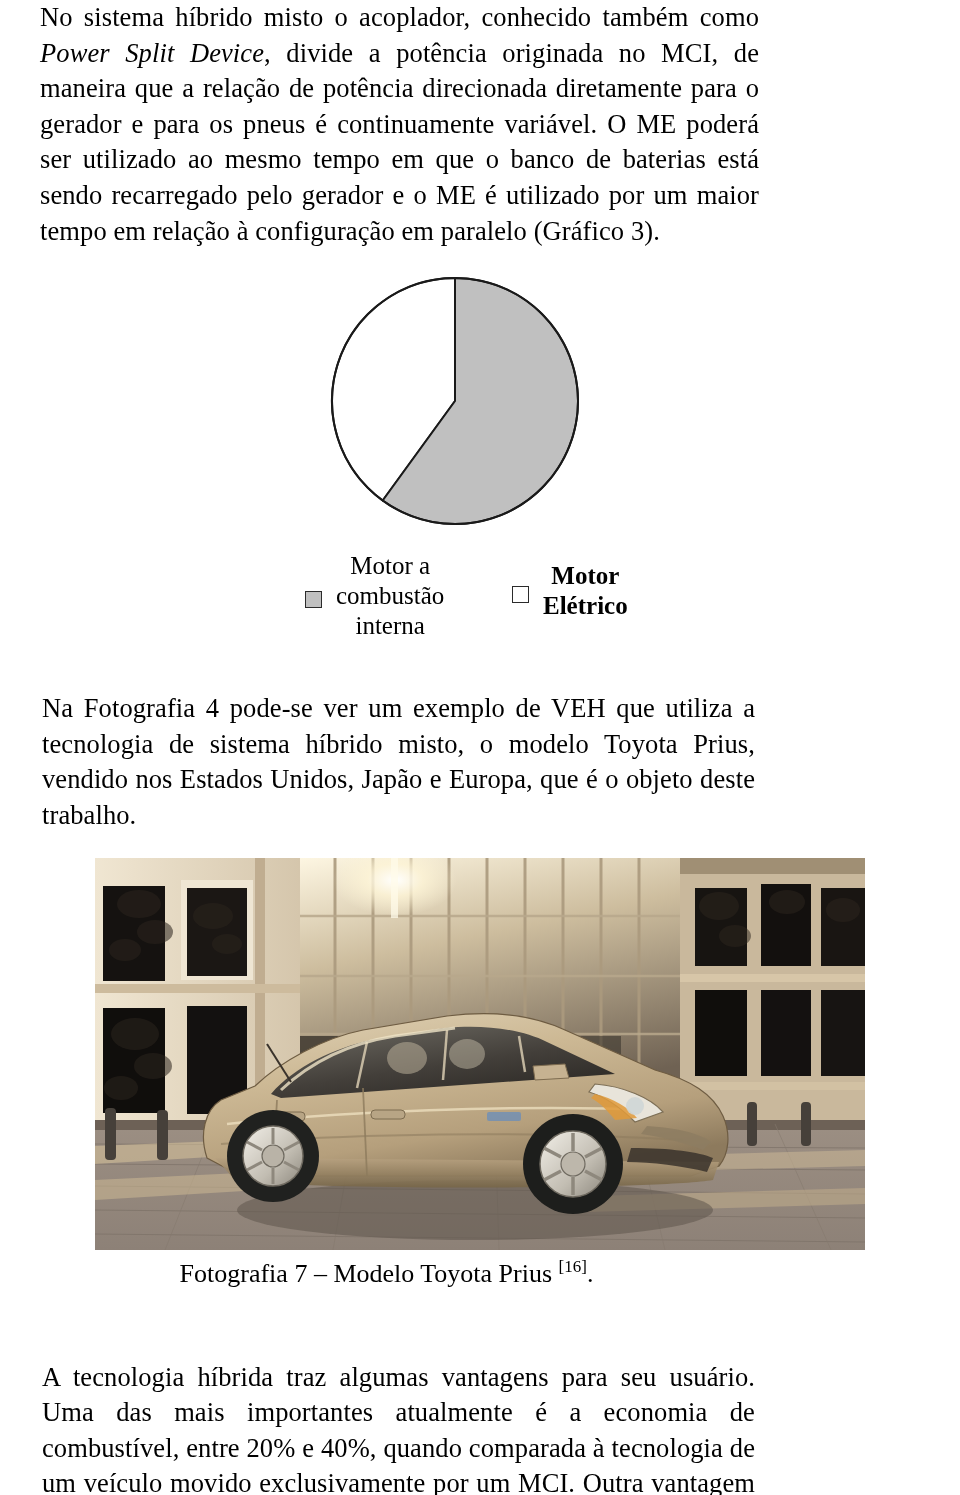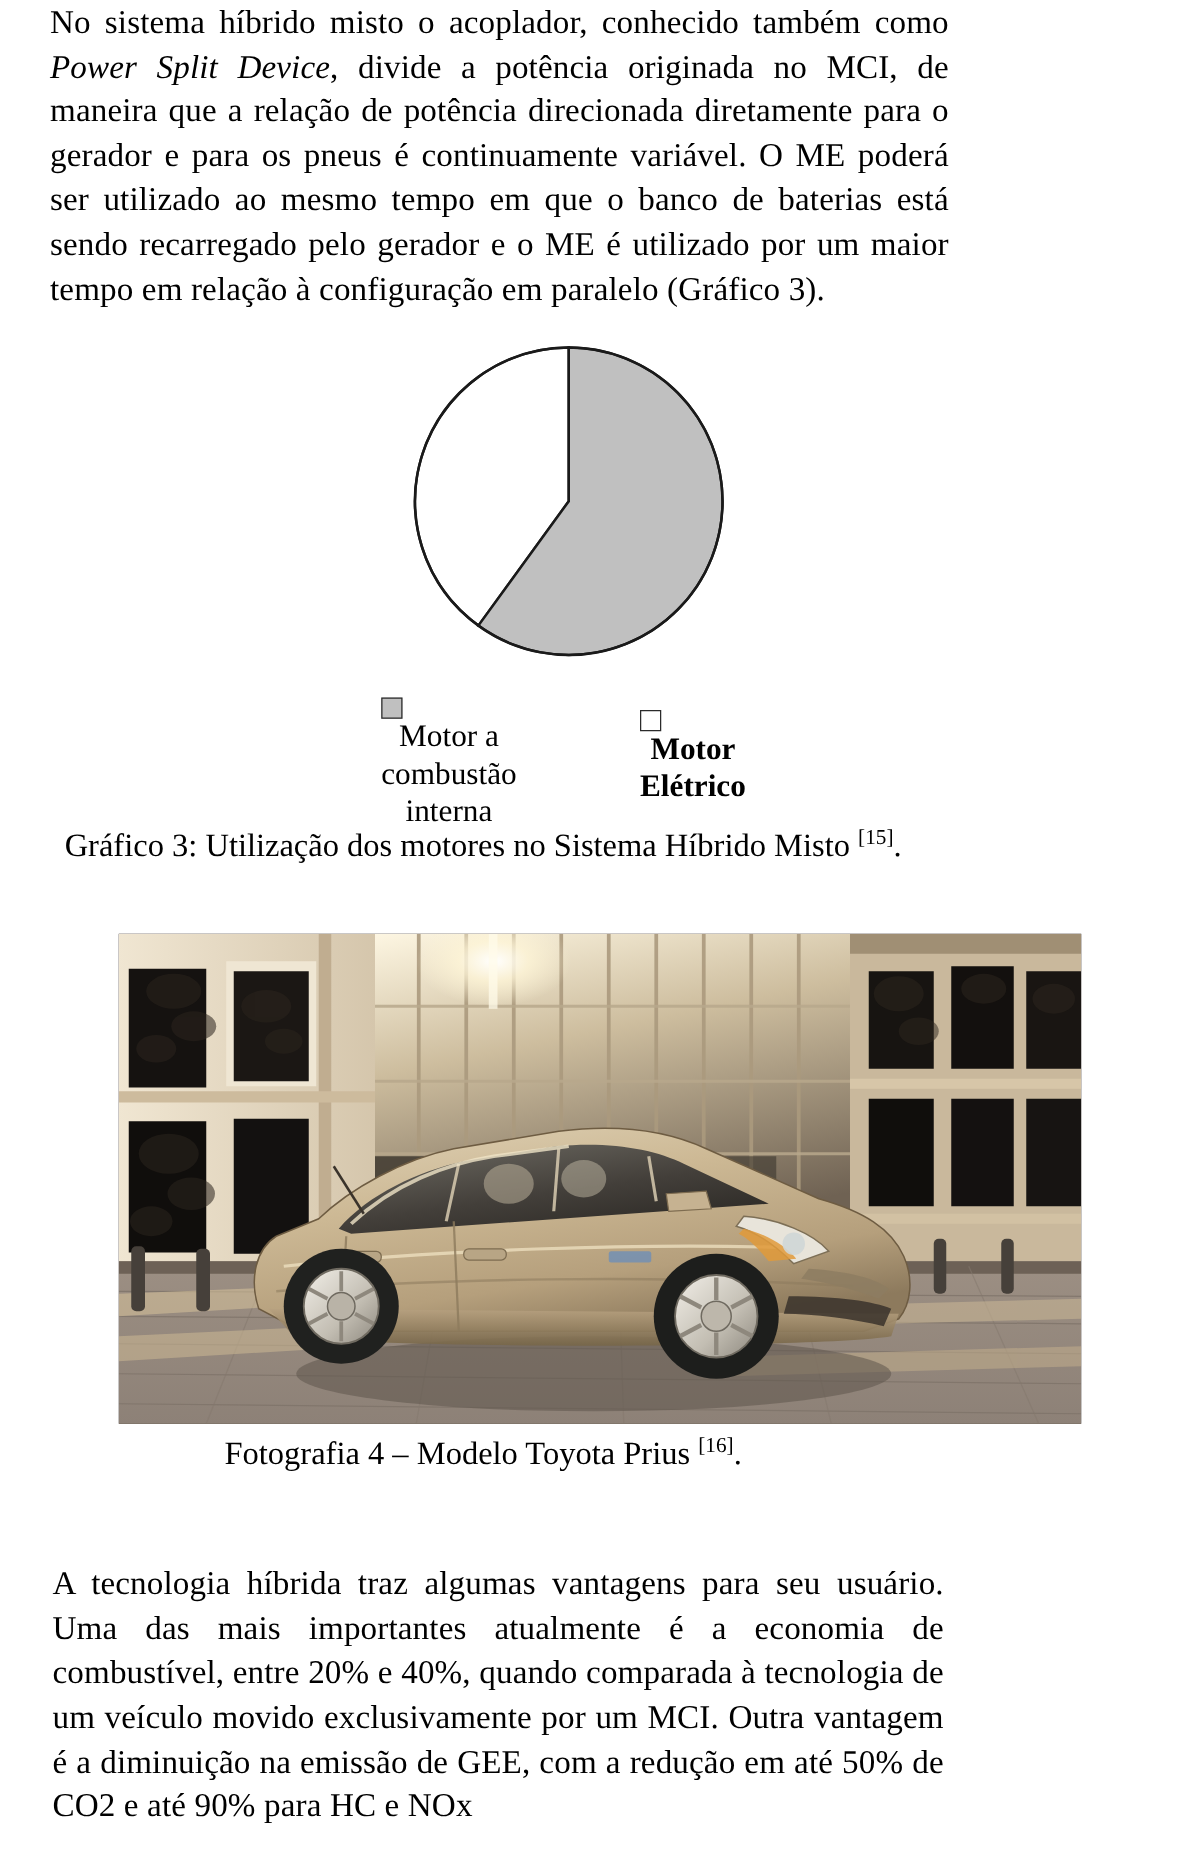--- a/index.html
+++ b/index.html
@@ -73,22 +73,21 @@
   .legend {
     position: absolute;
     left: 0;
     top: 285px;
     width: 960px;
     height: 105px;
   }
   .legend-item {
     position: absolute;
     display: flex;
-    align-items: flex-start;
-    flex-direction: column;
+    align-items: center;
   }
   .legend-item.ice { left: 305px; top: 5px; }
   .legend-item.em  { left: 512px; top: 15px; font-weight: bold; }
 
   .swatch {
     width: 17px;
     height: 17px;
     border: 1.5px solid #2b2b2b;
     margin-top: 7px;
     margin-right: 14px;
@@ -168,24 +167,24 @@
 interna</span>
       </div>
       <div class="legend-item em">
         <span class="swatch white"></span>
         <span class="legend-label">Motor
 Elétrico</span>
       </div>
     </div>
   </div>
 
-  <p class="caption"><span>Gráfico 3: Utilização dos motores no Sistema Híbrido Misto </span><span class="sup">[15]</span><span>.</span></p>
 
   <div class="spacer-30"></div>
 
+  <p class="para">Na Fotografia 4 pode-se ver um exemplo de VEH que utiliza a tecnologia de sistema híbrido misto, o modelo Toyota Prius, vendido nos Estados Unidos, Japão e Europa, que é o objeto deste trabalho.</p>
 
   <div class="spacer-24"></div>
 
   <div class="photo-block">
     <div class="photo">
       <svg width="770" height="392" viewBox="0 0 770 392">
         <defs>
           <linearGradient id="skyG" x1="0" y1="0" x2="0" y2="1">
             <stop offset="0%" stop-color="#e8dcc6"></stop>
             <stop offset="55%" stop-color="#cbb99c"></stop>
@@ -415,21 +414,21 @@
             <line x1="449" y1="322" x2="466" y2="313"></line>
             <line x1="490" y1="299" x2="507" y2="290"></line>
           </g>
         </g>
 
         <line x1="196" y1="224" x2="172" y2="186" stroke="#3a332b" stroke-width="2"></line>
       </svg>
     </div>
   </div>
 
-  <p class="caption"><span>Fotografia 4 – Modelo Toyota Prius </span><span class="sup">[16]</span><span>.</span></p>
+  <p class="caption"><span>Fotografia 7 – Modelo Toyota Prius </span><span class="sup">[16]</span><span>.</span></p>
 
   <div class="spacer-40"></div>
 
 
   <div class="spacer-30"></div>
 
   <p class="para"><span>A tecnologia híbrida traz algumas vantagens para seu usuário. Uma das mais importantes atualmente é a economia de combustível, entre 20% e 40%, quando comparada à tecnologia de um veículo movido exclusivamente por um MCI. Outra vantagem é a diminuição na emissão de GEE, com a redução em até 50% de CO2 e até 90% para HC e NOx </span></p>
 
 </div>
 

